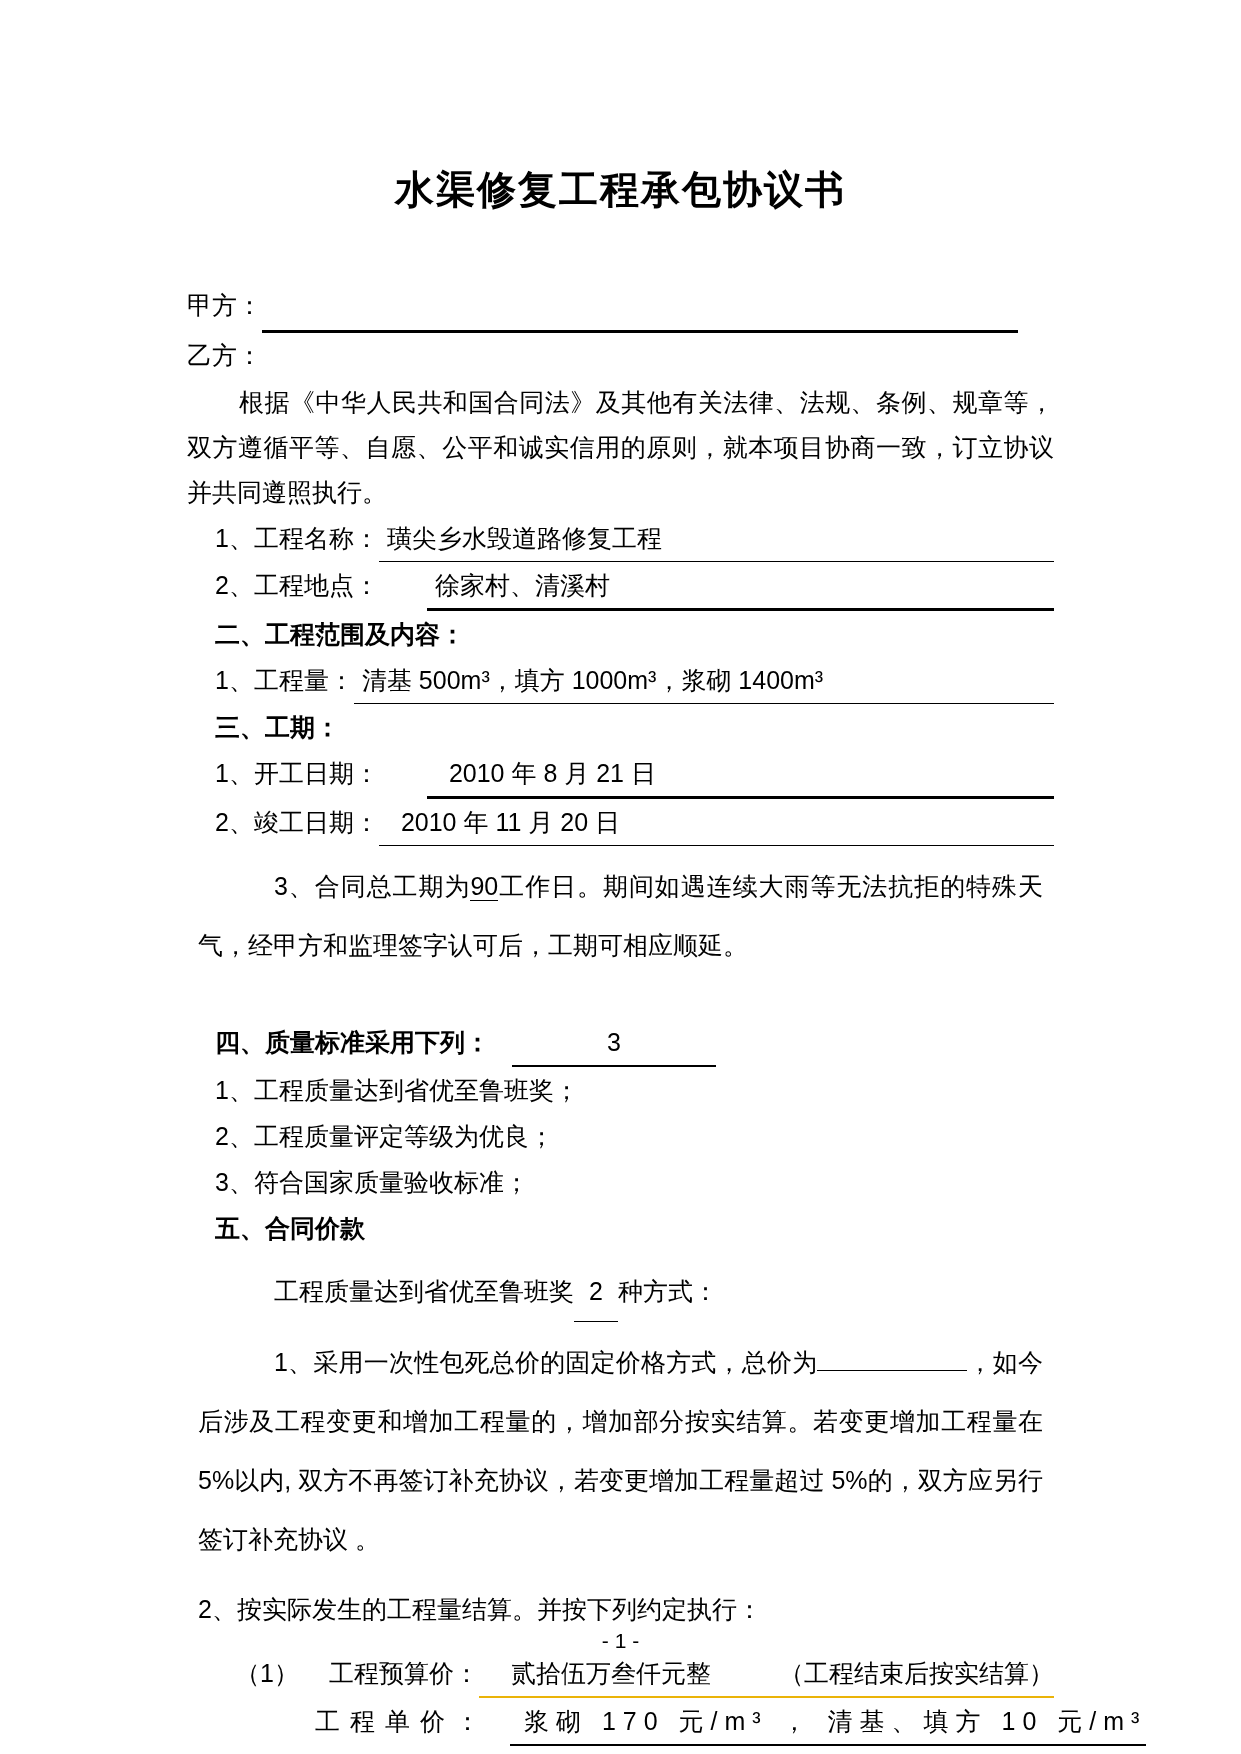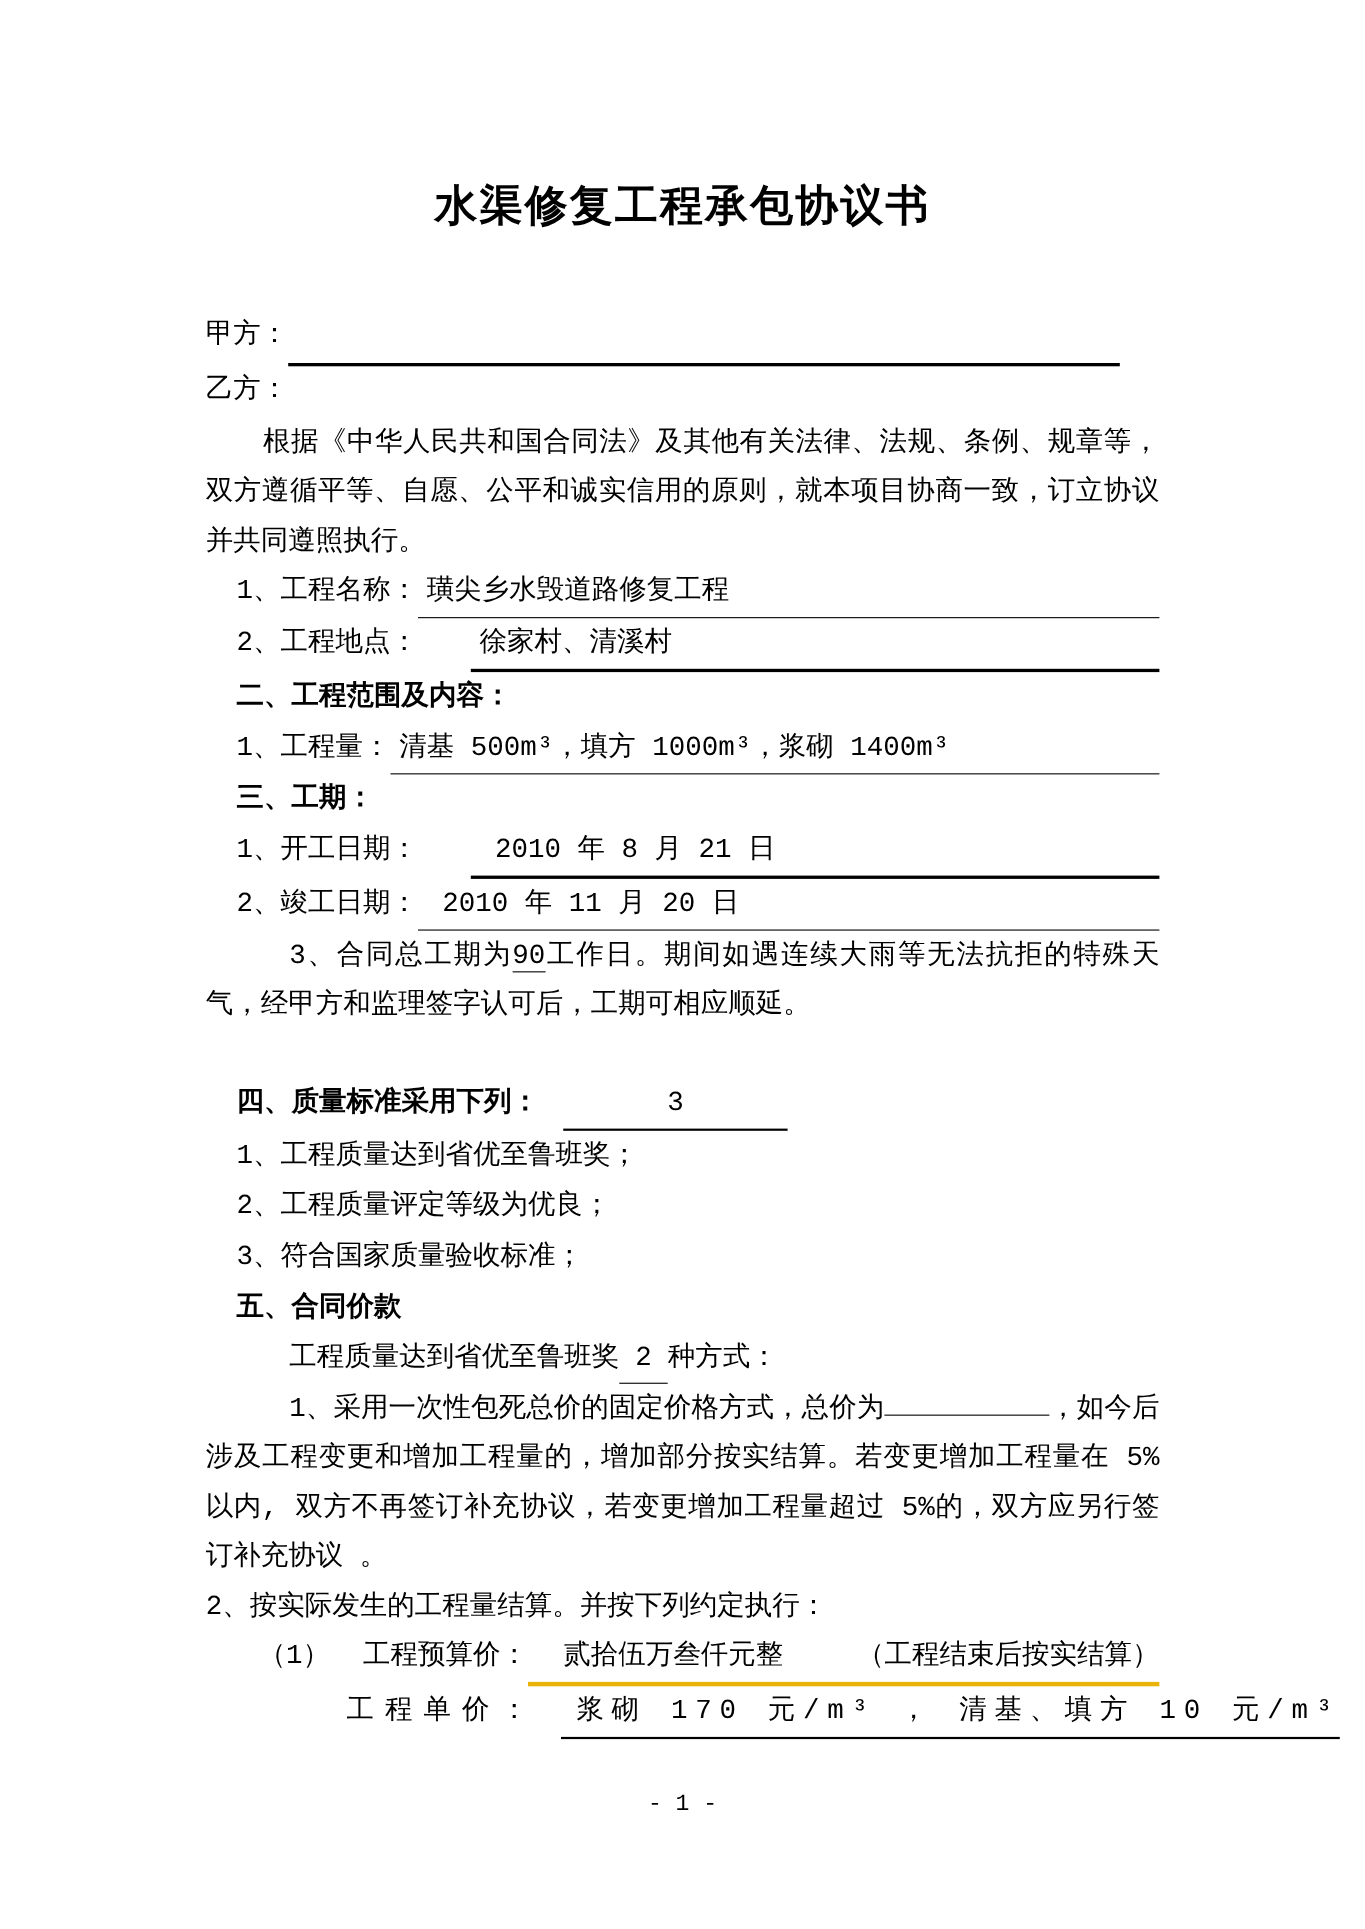--- a/index.html
+++ b/index.html
@@ -2,21 +2,21 @@
 <html><head>
 <meta charset="utf-8">
 <style>
   html,body { margin:0; padding:0; background:#888; }
   .page {
     position:relative;
     width:1241px; height:1754px;
     margin:0 auto;
     background:#ffffff;
     color:#000000;
-    font-family:Liberation Mono, monospace;
+    font-family:Liberation Sans, sans-serif;
     font-size:25px;
     overflow:hidden;
   }
   .content { position:absolute; left:187px; right:187px; top:0; }
 
   .doc-title {
     margin-top:158px;
     text-align:center;
     font-size:39px;
     font-weight:bold;
@@ -46,39 +46,39 @@
   .mt-block { margin-top:44px; }
 
   .item-row { display:flex; align-items:baseline; line-height:46px; padding-left:28px; }
   .item-label { white-space:nowrap; }
   .item-fill { flex:1; border-bottom:1.5px solid #000; padding-left:8px; white-space:nowrap; }
   .item-fill.thick { border-bottom-width:3px;margin-left:48px; }
   .item-fill.pad { padding-left:22px; }
 
   .plain-item { line-height:46px; padding-left:28px; }
 
-  .para { margin:0; line-height:45px; text-align:justify; }
+  .para { margin:11px; line-height:59px; text-align:justify; }
   .para.indent { text-indent:76px; }
 
   .inline-blank {
     display:inline-block;
     text-indent:0;
     text-align:center;
     border-bottom:1.5px solid #000;
     vertical-align:baseline;
   }
   .blank-90 { border-bottom:1.5px solid #000; }
   .s4-blank { width:204px; margin-left:22px; border-bottom:2px solid #000; font-weight:normal; }
   .intro-blank { width:44px; }
   .price-blank { width:150px; }
 
   .budget-row { display:flex; align-items:baseline; line-height:46px; padding-left:48px; }
   .budget-no { white-space:nowrap; margin-right:30px; }
   .budget-label { white-space:nowrap; }
-  .budget-fill { flex:1; display:flex; align-items:center; border-bottom:4px solid #eab308; white-space:nowrap; }
+  .budget-fill { flex:1; display:flex; align-items:center; border-bottom:2px solid #eab308; white-space:nowrap; }
   .budget-value { padding-left:32px; }
   .budget-note { margin-left:auto; }
 
   .unit-row { display:flex; align-items:baseline; line-height:46px; padding-left:128px;gap:20px; }
   .unit-label { white-space:nowrap; letter-spacing:10px; }
   .unit-fill { flex:1; border-bottom:2px solid #000; padding-left:14px; letter-spacing:7px; white-space:nowrap; }
 
   .footer {
     position:absolute;
     top:1618px; left:0; right:0;

